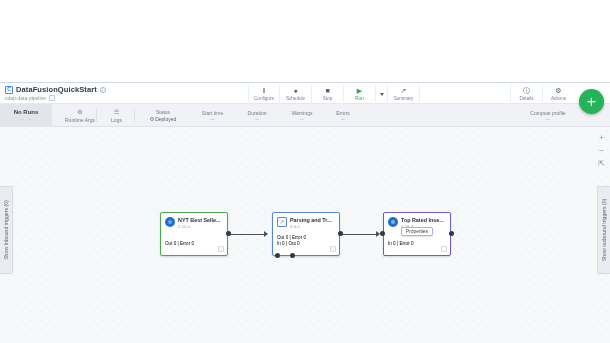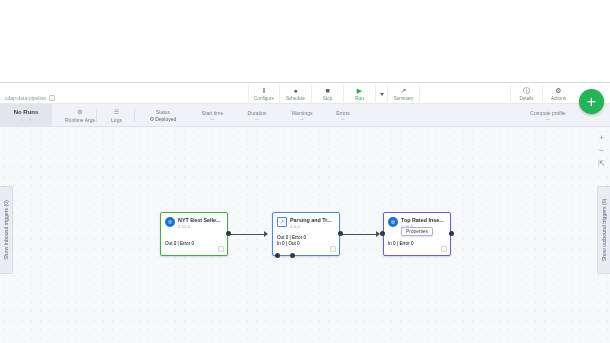--- a/index.html
+++ b/index.html
@@ -155,20 +155,25 @@
 </style>
 </head>
 <body>
 
 <div id="app">
 
   <div class="page-void"></div>
 
   <div class="appbar"></div>
 
+  <div class="pipeline-id">
+    <span class="cdap-logo">C</span>
+    <span class="pipeline-name">DataFusionQuickStart</span>
+    <span class="info-dot">i</span>
+  </div>
   <div class="pipeline-sub">
     <span class="sub-text">cdap-data-pipeline</span>
     <span class="copy-chip"></span>
   </div>
 
   <div class="toolbar-center">
     <div class="tb-item">
       <span class="tb-glyph">‖</span>
       <span class="tb-label">Configure</span>
     </div>

